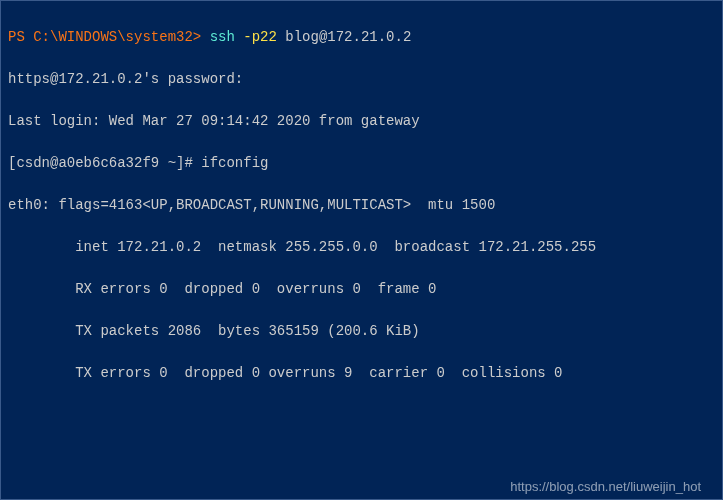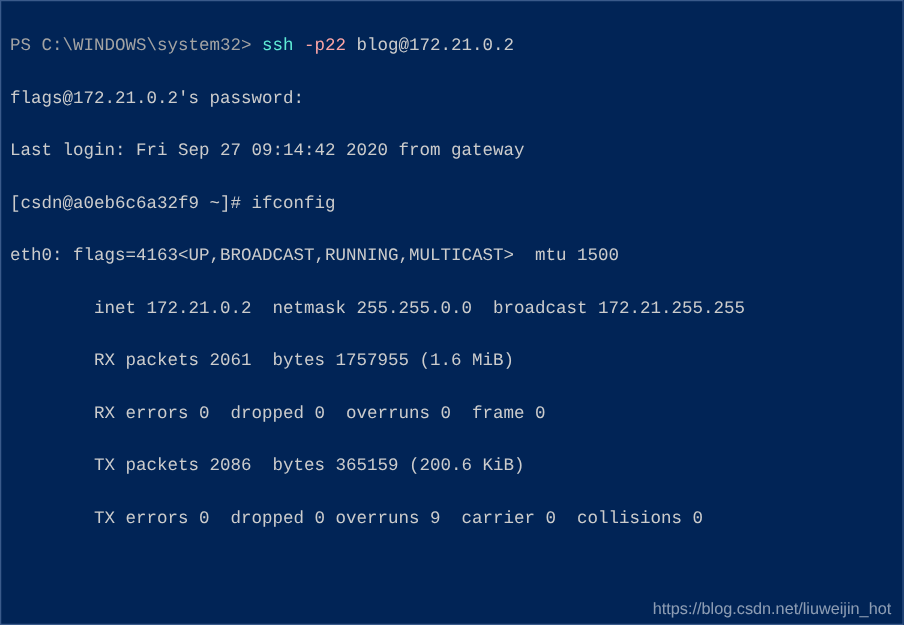--- a/index.html
+++ b/index.html
@@ -16,64 +16,63 @@
       height: 500px;
       position: relative;
       overflow: hidden;
     }
     .terminal {
       padding: 6px 8px;
       line-height: 1.5;
       white-space: pre;
     }
     .prompt-ps {
-      color: #a3a3a3;
+      color: #f97316;
     }
     .cmd-ssh {
       color: #5eead4;
     }
     .cmd-arg {
-      color: #fca5a5;
+      color: #fde047;
     }
     .cmd-rest {
       color: #cccccc;
     }
     .line {
       display: block;
     }
     .watermark {
       position: absolute;
       bottom: 6px;
-      right: 10px;
+      right: 22px;
       color: #ffffff;
       opacity: 0.55;
       font-size: 13px;
       font-family: Arial, sans-serif;
     }
     .border-inner {
       border: 1px solid #3a5a8a;
       width: 100%;
       height: 100%;
       position: absolute;
       top: 0;
       left: 0;
       pointer-events: none;
     }
   </style>
 </head>
 <body>
 
 <div class="terminal">
 <span class="line"><span class="prompt-ps">PS C:\WINDOWS\system32&gt; </span><span class="cmd-ssh">ssh</span><span class="cmd-arg"> -p22</span><span class="cmd-rest"> blog@172.21.0.2</span></span>
-<span class="line">flags@172.21.0.2's password:</span>
-<span class="line">Last login: Fri Sep 27 09:14:42 2020 from gateway</span>
+<span class="line">https@172.21.0.2's password:</span>
+<span class="line">Last login: Wed Mar 27 09:14:42 2020 from gateway</span>
 <span class="line">[csdn@a0eb6c6a32f9 ~]# ifconfig</span>
 <span class="line">eth0: flags=4163&lt;UP,BROADCAST,RUNNING,MULTICAST&gt;  mtu 1500</span>
 <span class="line">        inet 172.21.0.2  netmask 255.255.0.0  broadcast 172.21.255.255</span>
-<span class="line">        RX packets 2061  bytes 1757955 (1.6 MiB)</span>
 <span class="line">        RX errors 0  dropped 0  overruns 0  frame 0</span>
 <span class="line">        TX packets 2086  bytes 365159 (200.6 KiB)</span>
 <span class="line">        TX errors 0  dropped 0 overruns 9  carrier 0  collisions 0</span>
 <span class="line"></span>
 
 
 
 
 
 

